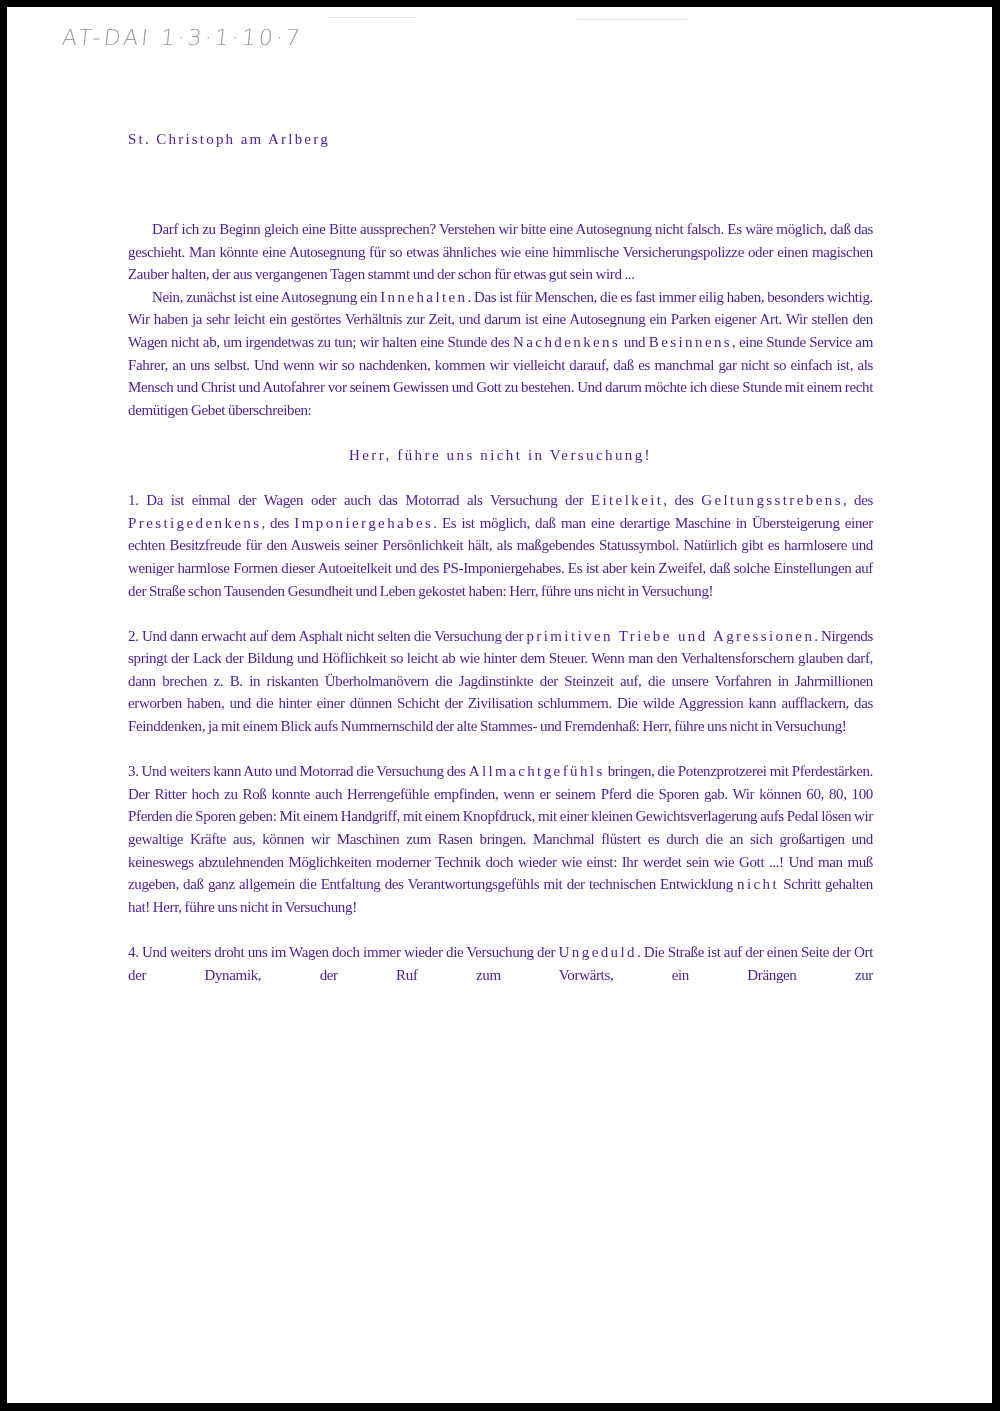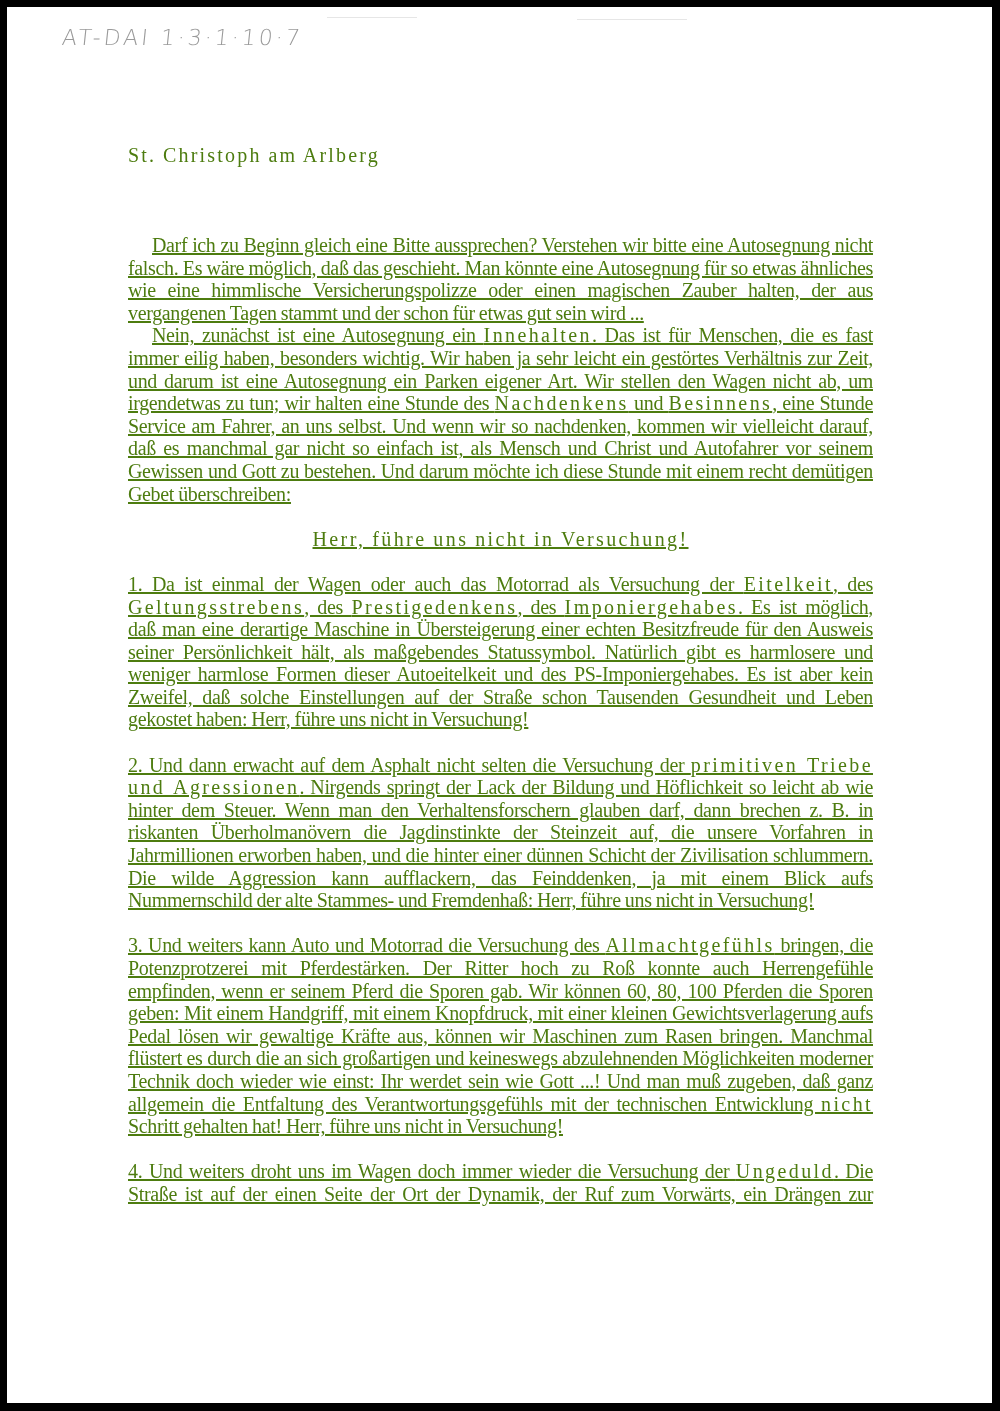--- a/index.html
+++ b/index.html
@@ -29,41 +29,39 @@
   .bleed {
     position: absolute;
     height: 1px;
     background: #e6e6e6;
   }
   .text-block {
     position: absolute;
     left: 121px;
     width: 745px;
     font-family: "Liberation Serif", serif;
-    font-size: 20px;
+    font-size: 15px;
     line-height: 22.6px;
-    color: #4d7c0f;
+    color: #4c1d95;
     letter-spacing: -0.35px;
     word-spacing: -0.5px;
-    margin-top: 16px;
   }
   .heading {
     top: 121px;
   }
   .heading .place {
     letter-spacing: 2.2px;
     display: block;
   }
   .body {
     top: 211px;
   }
   p {
     margin: 0;
     text-align: justify;
-    text-decoration: underline;
   }
   p.indent { text-indent: 24px; }
   p.gap { margin-top: 22.6px; }
   p.last-left { text-align-last: left; }
   .spaced {
     letter-spacing: 2.4px;
   }
   .prayer {
     letter-spacing: 2.4px;
     text-align: center;

